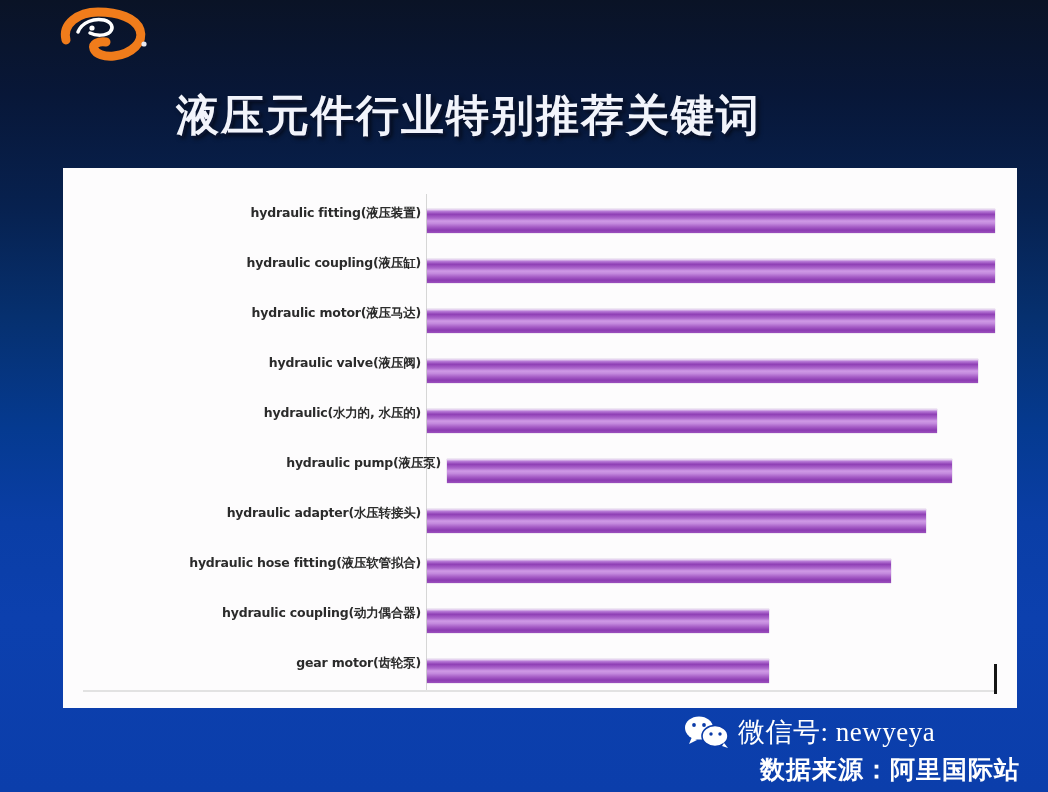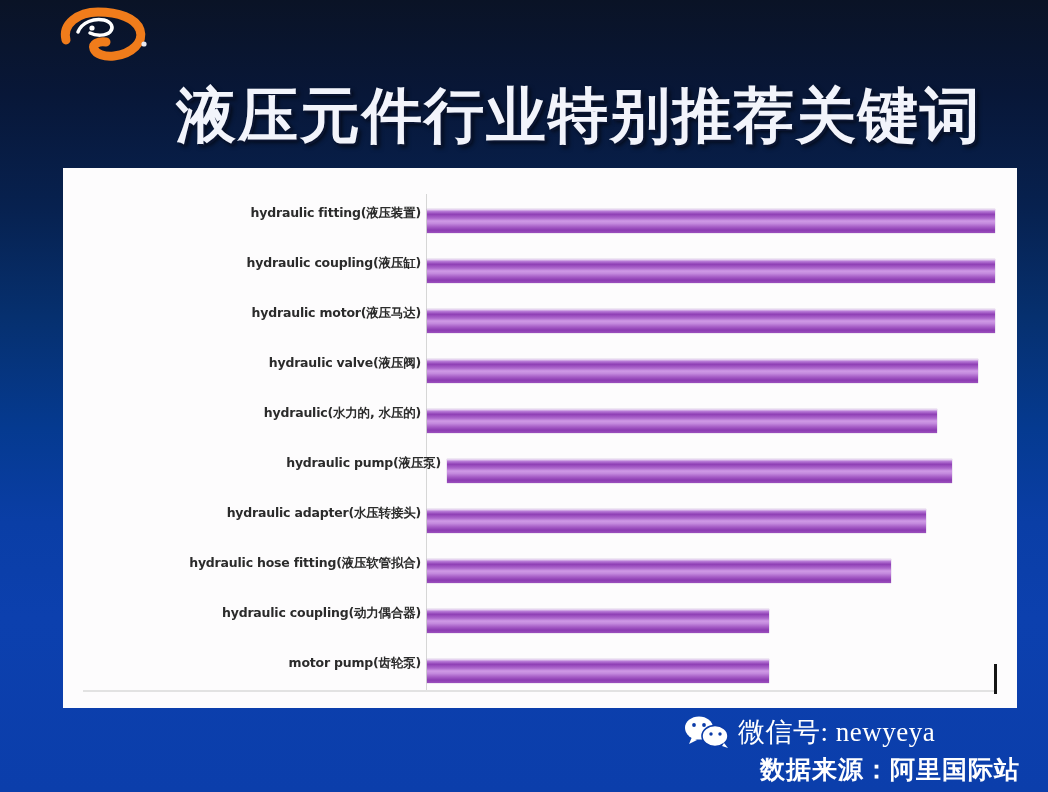--- a/index.html
+++ b/index.html
@@ -72,21 +72,21 @@
   
   #title {
     position: absolute;
     left: 176px;
     top: 84px;
     width: 760px;
     height: 62px;
     color: #f2f4fb;
     font-family: "DejaVu Serif", "Liberation Serif", serif;
     font-weight: bold;
-    font-size: 60px;
+    font-size: 43px;
     line-height: 62px;
     letter-spacing: 2px;
     white-space: nowrap;
     text-shadow:
       2px 2px 0 #0a1430,
       3px 3px 4px rgba(0,0,0,0.65);
   }
 
   
   #chart-panel {
@@ -305,21 +305,21 @@
             <div class="bar" style="width: 464px;"></div>
           </div>
         </div>
         <div class="chart-row" style="top: 428px;">
           <div class="cat-label">hydraulic coupling(动力偶合器)</div>
           <div class="bar-track">
             <div class="bar" style="width: 342.2px;"></div>
           </div>
         </div>
         <div class="chart-row" style="top: 478px;">
-          <div class="cat-label">motor pump(齿轮泵)</div>
+          <div class="cat-label">gear motor(齿轮泵)</div>
           <div class="bar-track">
             <div class="bar" style="width: 342.2px;"></div>
           </div>
         </div>
       </div>
   </div>
 
   <div id="footer">
     <div id="wechat-line">
       <div id="wechat-icon">

